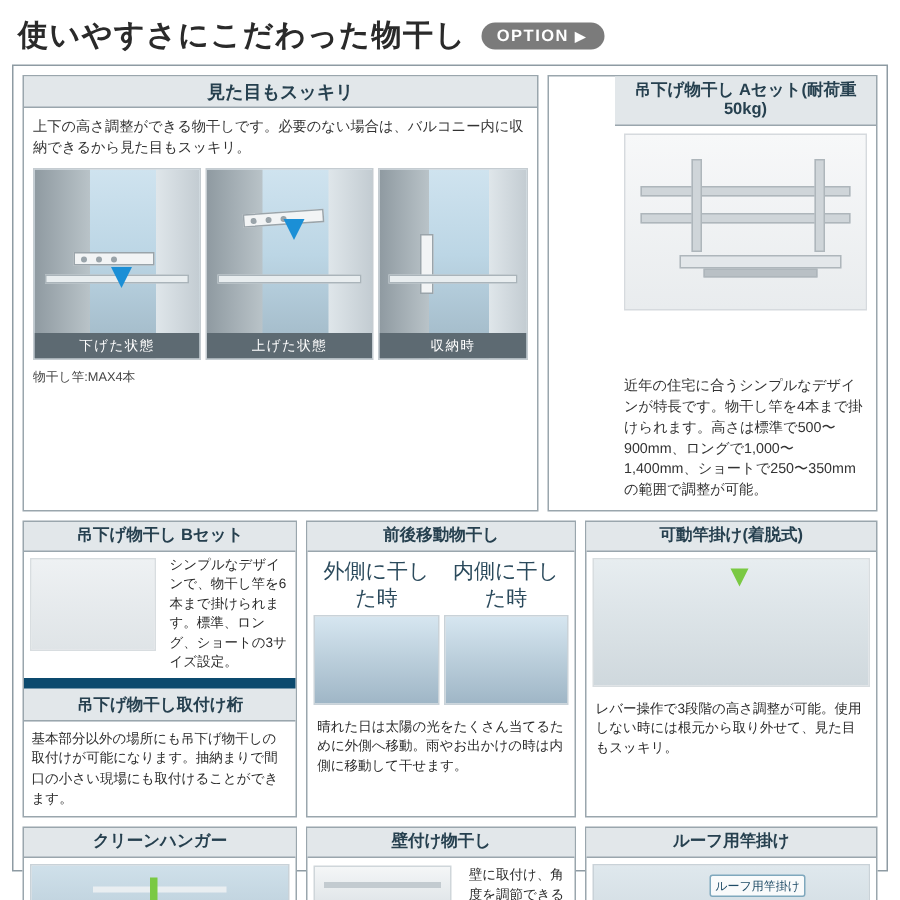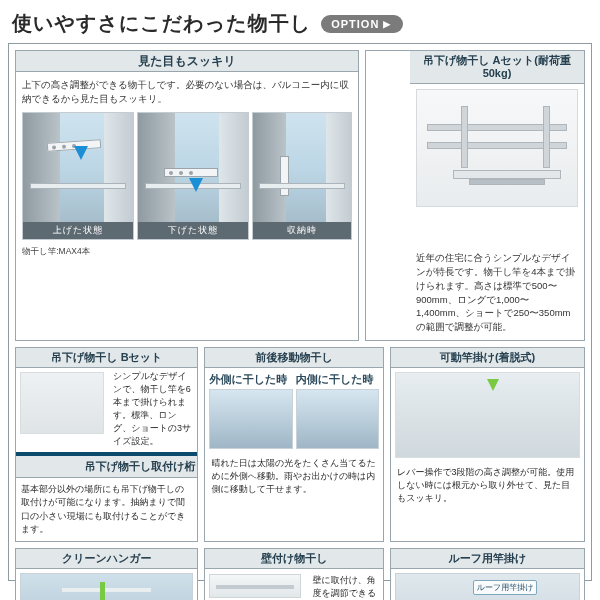--- a/index.html
+++ b/index.html
@@ -109,30 +109,30 @@
   .r2-a { width:190px; }
   .r2-b { width:186px; }
   .r2-c { width:202px; }
 
   .mini-img {
     height:62px; margin:4px; border:1px solid #d8dde0;
     background:linear-gradient(180deg,#eef1f3,#dfe4e7); position:relative; overflow:hidden;
   }
   .mini-split { display:flex; gap:3px; padding:4px; }
   .mini-split .cell { flex:1; }
-  .mini-label { font-size:11px; text-align:left; color:#2b4a5c; font-weight:bold; padding-bottom:2px; }
+  .mini-label { font-size:14px; text-align:center; color:#2b4a5c; font-weight:normal; padding-bottom:2px; }
   .mini-photo { height:60px; border:1px solid #c9d2d8; background:linear-gradient(180deg,#d6e6f0,#9fb6c6); position:relative; overflow:hidden; }
 
   .green-photo { background:linear-gradient(180deg,#e7edf0,#cfd8dd); }
   .green-arrow { position:absolute; left:50%; top:6px; width:0; height:0;
     border-left:6px solid transparent; border-right:6px solid transparent; border-top:12px solid #7ac943; }
 
   .sub-head {
-    background:#e2e7ea; border-top:4px solid #0c4a6e; border-bottom:1px solid #9aa6ad;
-    text-align:right; font-weight:bold; font-size:11px; color:#26404f; padding:3px 2px;
+    background:#e2e7ea; border-top:7px solid #0c4a6e; border-bottom:1px solid #9aa6ad;
+    text-align:center; font-weight:bold; font-size:11px; color:#26404f; padding:3px 2px;
   }
 
   
   .r3-a { width:190px; }
   .r3-b { width:186px; }
   .r3-c { width:202px; }
 
   .hanger-photo { height:96px; margin:4px; border:1px solid #c9d2d8;
     background:linear-gradient(180deg,#cfe0ea,#9db4c2); position:relative; overflow:hidden; }
   .hanger-rod { position:absolute; left:46%; top:8px; width:5px; height:72px; background:#7ac943; }
@@ -174,45 +174,45 @@
   <div class="frame">
 
     <div class="row">
 
       <div class="panel r1-left">
         <div class="panel-head">見た目もスッキリ</div>
         <div class="panel-body" style="padding-bottom:2px;">
           <div>上下の高さ調整ができる物干しです。必要のない場合は、バルコニー内に収納できるから見た目もスッキリ。</div>
         </div>
         <div class="photo-strip">
+          <div class="ph b">
+            <div class="wall"></div>
+            <div class="arm mid">
+                <div class="holes">
+                  <i></i>
+                  <i></i>
+                  <i></i>
+                </div>
+              </div>
+            <div class="rail"></div>
+            <div class="bluearrow down2"></div>
+            <div class="ph-cap">下げた状態</div>
+          </div>
           <div class="ph a">
             <div class="wall"></div>
             <div class="arm up">
                 <div class="holes">
                   <i></i>
                   <i></i>
                   <i></i>
                 </div>
               </div>
             <div class="rail"></div>
             <div class="bluearrow down"></div>
             <div class="ph-cap">上げた状態</div>
-          </div>
-          <div class="ph b">
-            <div class="wall"></div>
-            <div class="arm mid">
-                <div class="holes">
-                  <i></i>
-                  <i></i>
-                  <i></i>
-                </div>
-              </div>
-            <div class="rail"></div>
-            <div class="bluearrow down2"></div>
-            <div class="ph-cap">下げた状態</div>
           </div>
           <div class="ph c">
             <div class="wall"></div>
             <div class="arm stow"></div>
             <div class="rail"></div>
             <div class="ph-cap">収納時</div>
           </div>
         </div>
         <div class="cap-note">物干し竿:MAX4本</div>
       </div>

